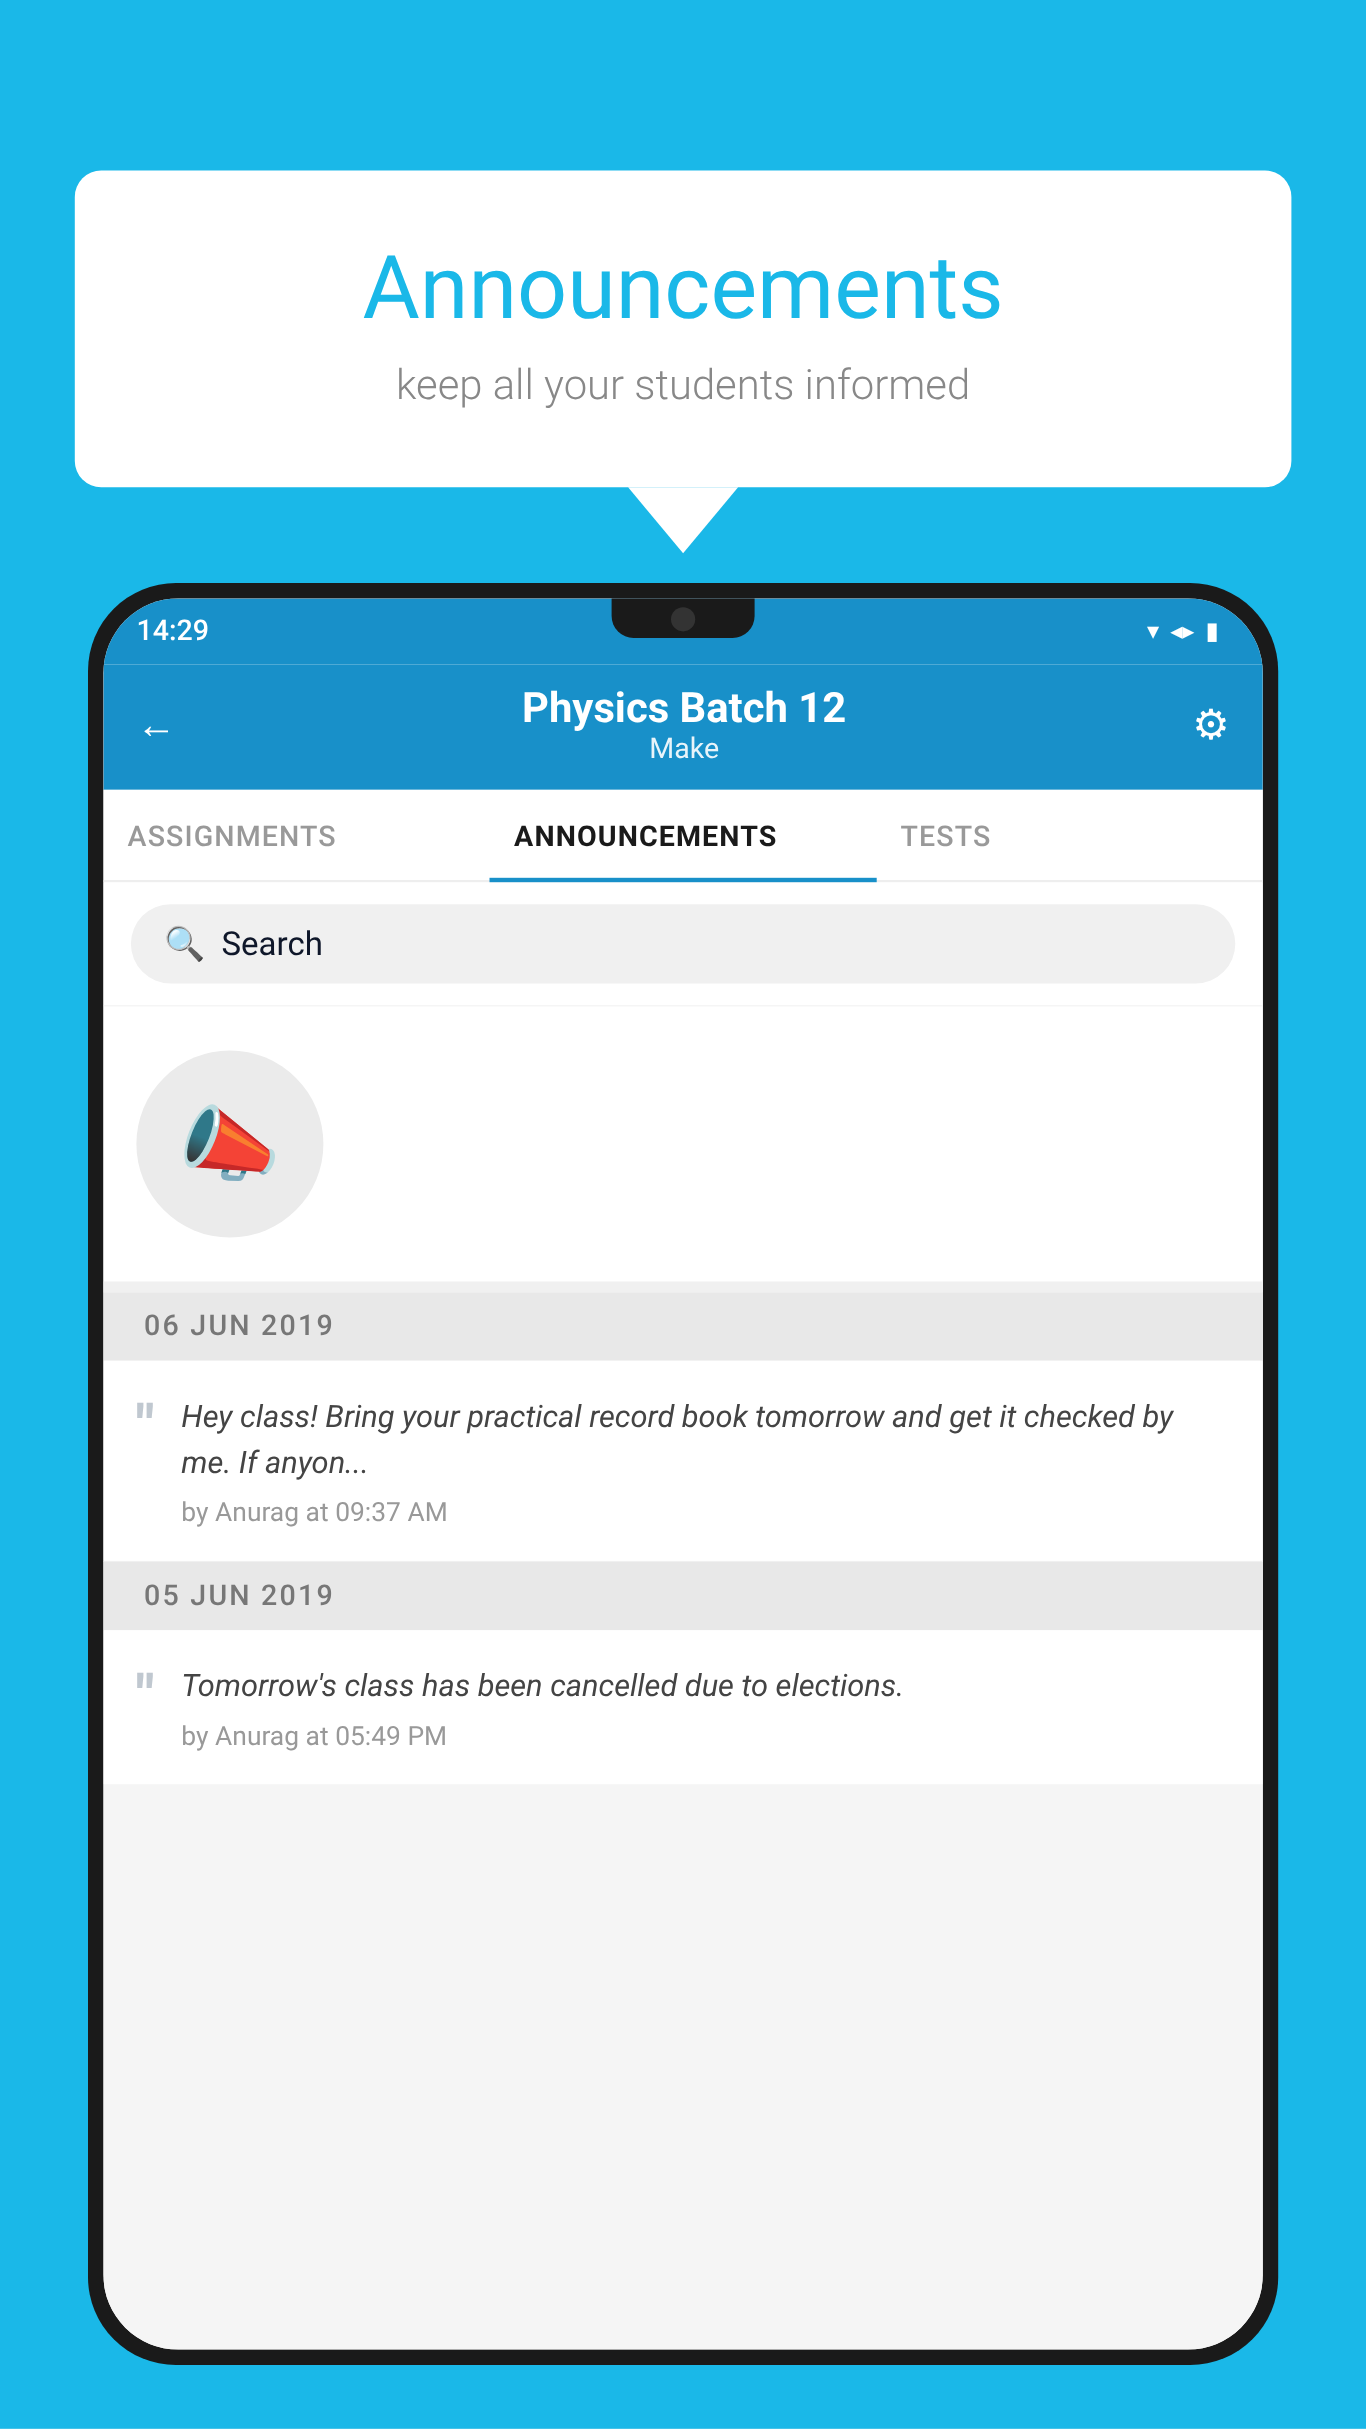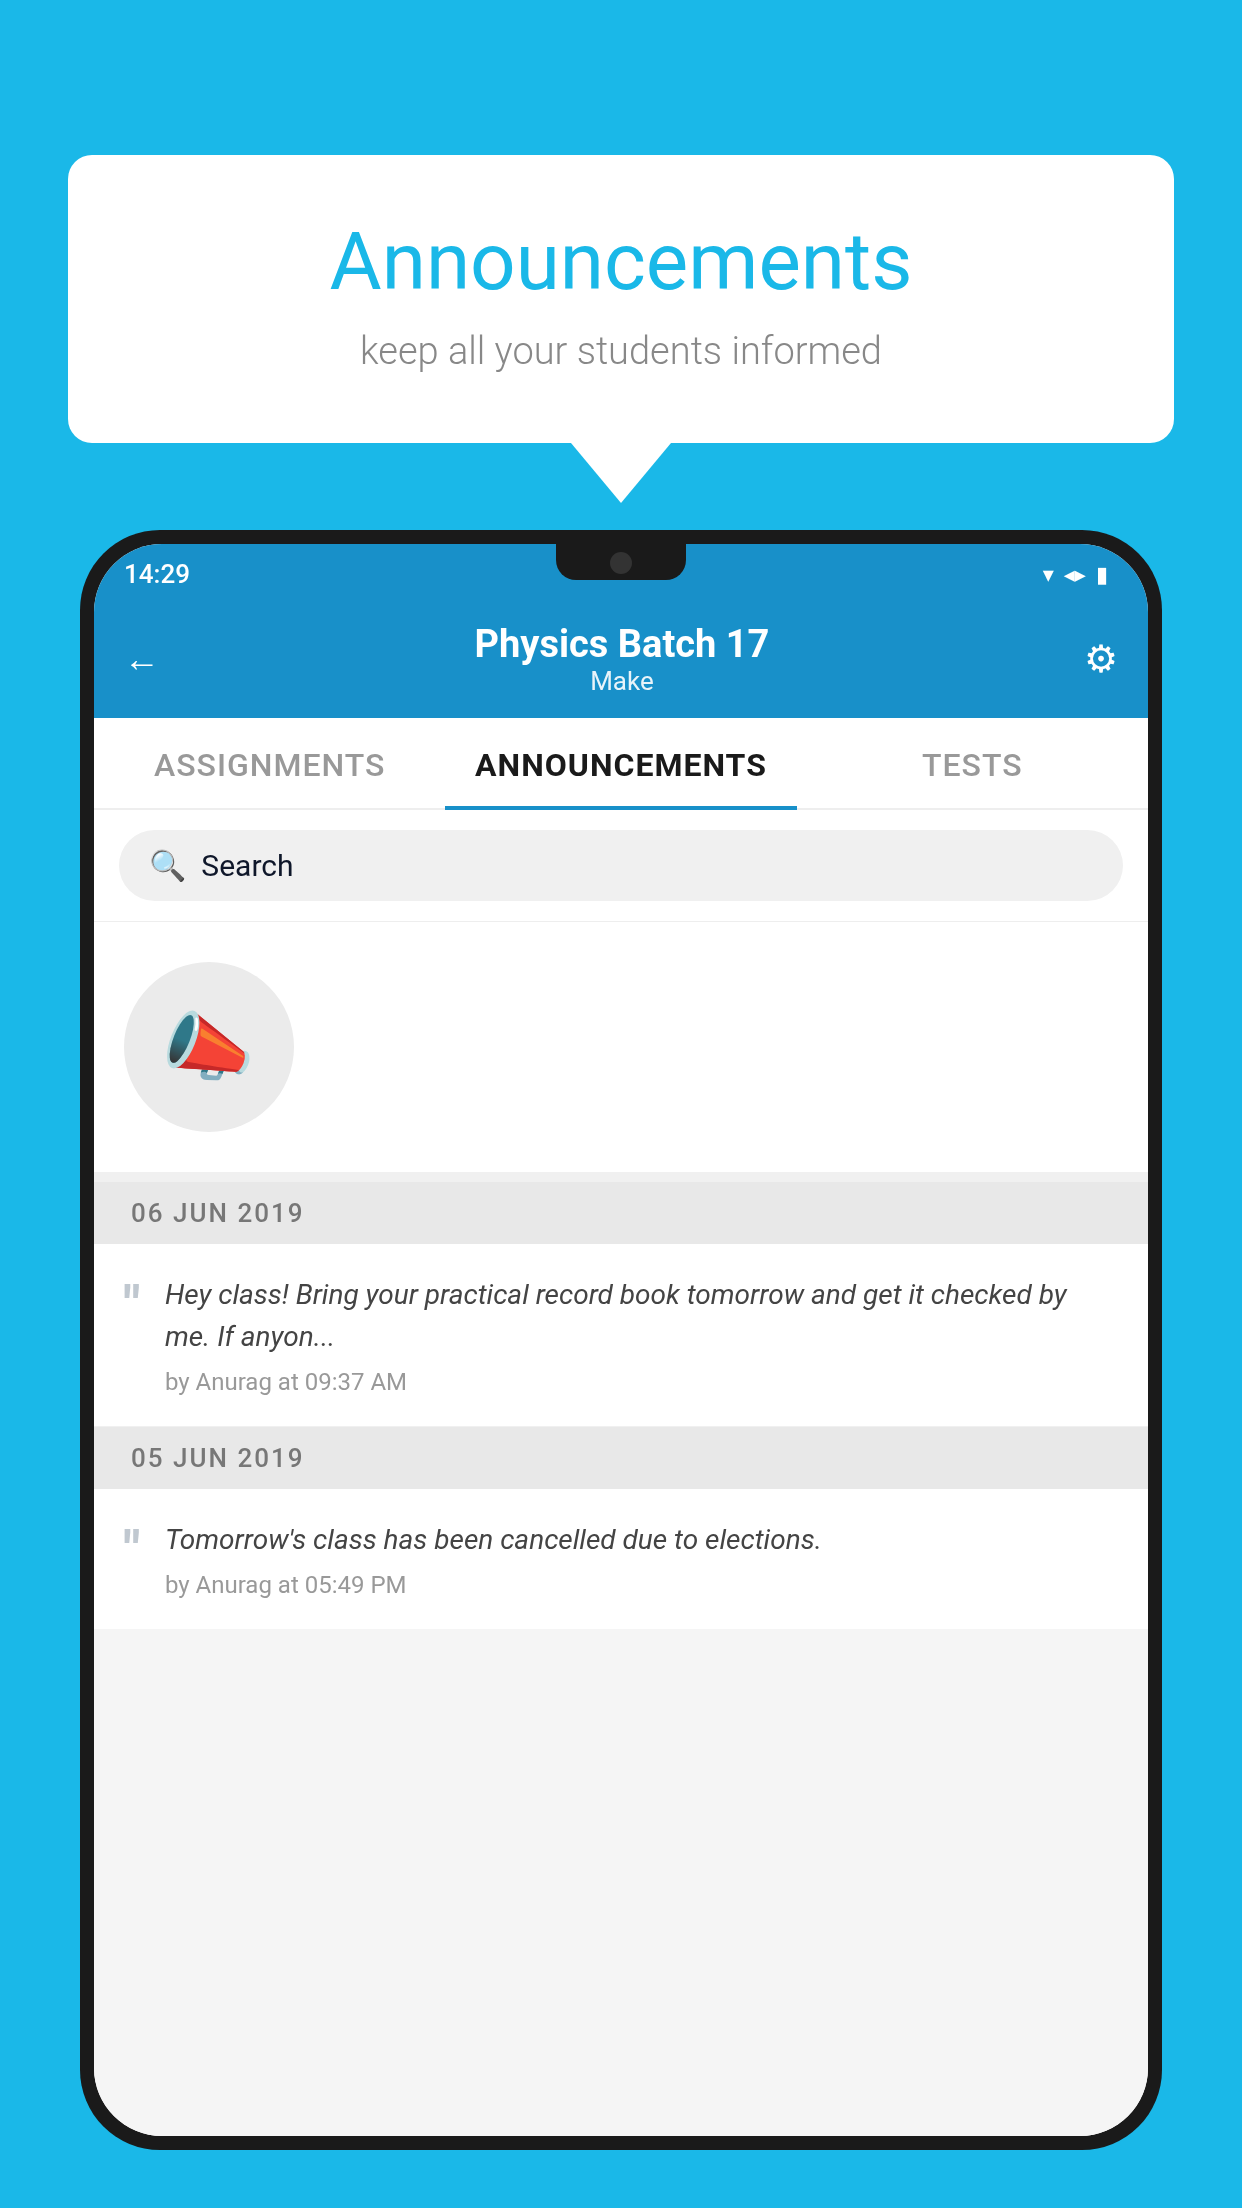--- a/index.html
+++ b/index.html
@@ -170,29 +170,28 @@
 
     
     .tabs-bar {
       background: white;
       display: flex;
       border-bottom: 2px solid #eee;
       flex-shrink: 0;
     }
 
     .tab-item {
-      padding: 28px 12px 24px;
-      font-size: 32px;
+      padding: 28px 22px 24px;
+      font-size: 26px;
       color: #999;
       font-weight: 500;
       cursor: pointer;
       letter-spacing: 1px;
       position: relative;
       flex: 1;
-      text-align: center;
     }
 
     .tab-item.active {
       color: #1a1a1a;
       font-weight: 700;
     }
 
     .tab-item.active::after {
       content: '';
       position: absolute;
@@ -369,21 +368,21 @@
         <div class="status-icons">
           <span class="wifi-icon">▾</span>
           <span class="signal-icon">◂▸</span>
           <span class="battery-icon">▮</span>
         </div>
       </div>
 
       <div class="app-header">
         <span class="back-btn">←</span>
         <div class="header-center">
-          <div class="header-title">Physics Batch 17</div>
+          <div class="header-title">Physics Batch 12</div>
           <div class="header-subtitle">Make</div>
         </div>
         <span class="gear-btn">⚙</span>
       </div>
 
       <div class="tabs-bar">
         <div class="tab-item">ASSIGNMENTS</div>
         <div class="tab-item active">ANNOUNCEMENTS</div>
         <div class="tab-item">TESTS</div>
       </div>

